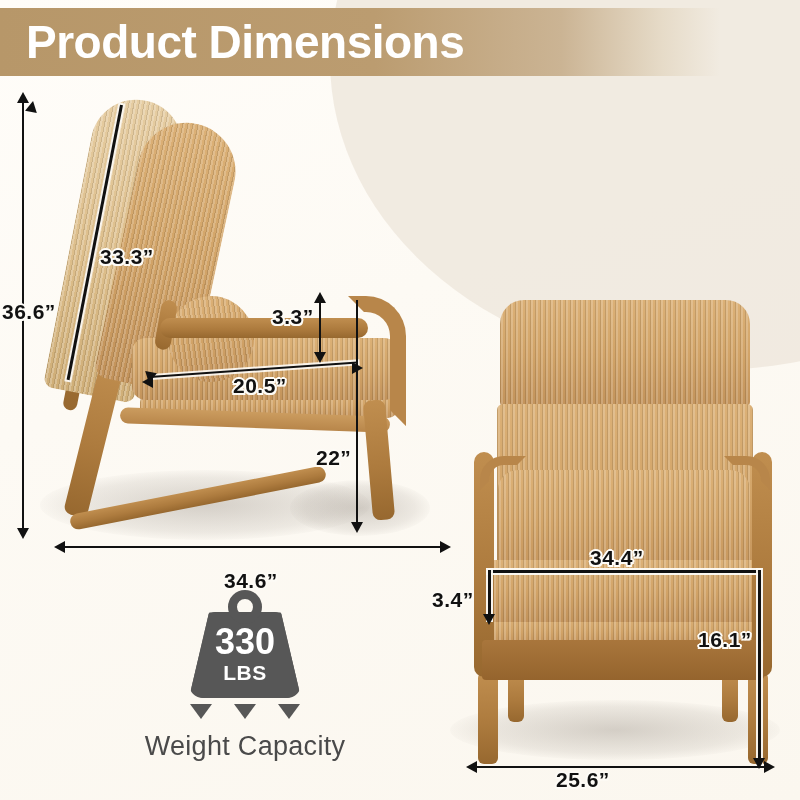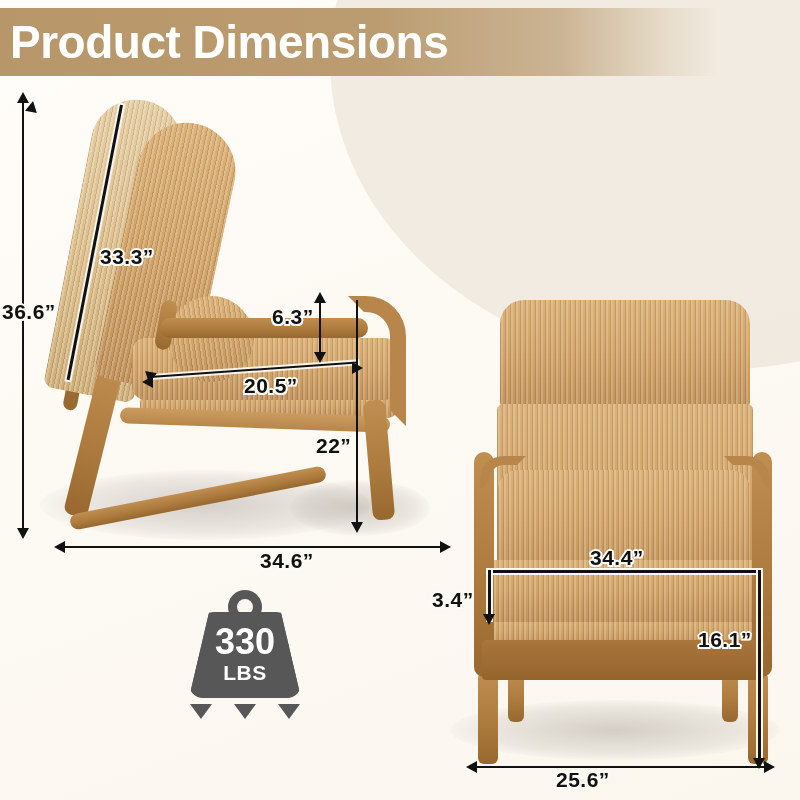--- a/index.html
+++ b/index.html
@@ -42,21 +42,21 @@
     top: 8px; left: 0;
     width: 720px; height: 68px;
     background: linear-gradient(90deg,#b79769 0%,#bb9c70 52%,#cbb494 78%,#e6dbc8 92%,rgba(240,233,222,0) 100%);
     display: flex; align-items: center;
   }
   .banner-title {
     font-size: 46px;
     font-weight: 700;
     color: #ffffff;
     letter-spacing: -0.5px;
-    padding-left: 10px;
+    padding-left: 26px;
     white-space: nowrap;
   }
 
   
   .dim {
     position: absolute;
     font-size: 21px;
     font-weight: 600;
     color: #111;
     white-space: nowrap;
@@ -213,35 +213,35 @@
   <div class="dim" style="left:2px; top:300px;">36.6”</div>
 
   <div class="mline v white-edge" style="left:120px; top:105px; height:280px; transform:rotate(11deg); transform-origin:top center;"></div>
   <div class="arrow up" style="left:26px; top:101px; transform:rotate(11deg);"></div>
   <div class="arrow down" style="left:144px; top:372px; transform:rotate(11deg);"></div>
   <div class="dim" style="left:100px; top:245px;">33.3”</div>
 
   <div class="mline v" style="left:319px; top:300px; height:58px;"></div>
   <div class="arrow up" style="left:314px; top:292px;"></div>
   <div class="arrow down" style="left:314px; top:352px;"></div>
-  <div class="dim" style="left:272px; top:305px;">6.3”</div>
+  <div class="dim" style="left:272px; top:305px;">3.3”</div>
 
   <div class="mline h white-edge" style="left:150px; top:376px; width:208px; transform:rotate(-4deg); transform-origin:left center; box-shadow:0 0 0 2px rgba(253,251,246,.9);"></div>
   <div class="arrow left" style="left:142px; top:376px;"></div>
   <div class="arrow right" style="left:352px; top:362px;"></div>
-  <div class="dim" style="left:244px; top:374px;">20.5”</div>
+  <div class="dim" style="left:233px; top:374px;">20.5”</div>
 
   <div class="mline v" style="left:356px; top:300px; height:225px;"></div>
   <div class="arrow down" style="left:351px; top:522px;"></div>
-  <div class="dim" style="left:316px; top:434px;">22”</div>
+  <div class="dim" style="left:316px; top:446px;">22”</div>
 
   <div class="mline h" style="left:62px; top:546px; width:382px;"></div>
   <div class="arrow left" style="left:54px; top:541px;"></div>
   <div class="arrow right" style="left:440px; top:541px;"></div>
-  <div class="dim" style="left:224px; top:549px;margin-left:36px;">34.6”</div>
+  <div class="dim" style="left:224px; top:569px;">34.6”</div>
 
   <div>
     <div class="shadow-blob" style="left:450px; top:700px; width:330px; height:60px;"></div>
 
     <div style="position:absolute; left:500px; top:300px; width:250px; height:108px;
                 border-radius:24px 24px 6px 6px; z-index:6;" class="fabric"></div>
 
     <div style="position:absolute; left:497px; top:404px; width:256px; height:182px;
                 border-radius:6px 6px 10px 10px; z-index:6;" class="fabric"></div>
 
@@ -299,15 +299,16 @@
       <div class="weight-handle"></div>
       <div class="weight-body"></div>
       <div class="weight-num">330</div>
       <div class="weight-unit">LBS</div>
     </div>
     <div class="tri-row">
       <div class="tri"></div>
       <div class="tri"></div>
       <div class="tri"></div>
     </div>
+    <div class="weight-label">Weight Capacity</div>
   </div>
 
 </div>
 
 </body></html>

